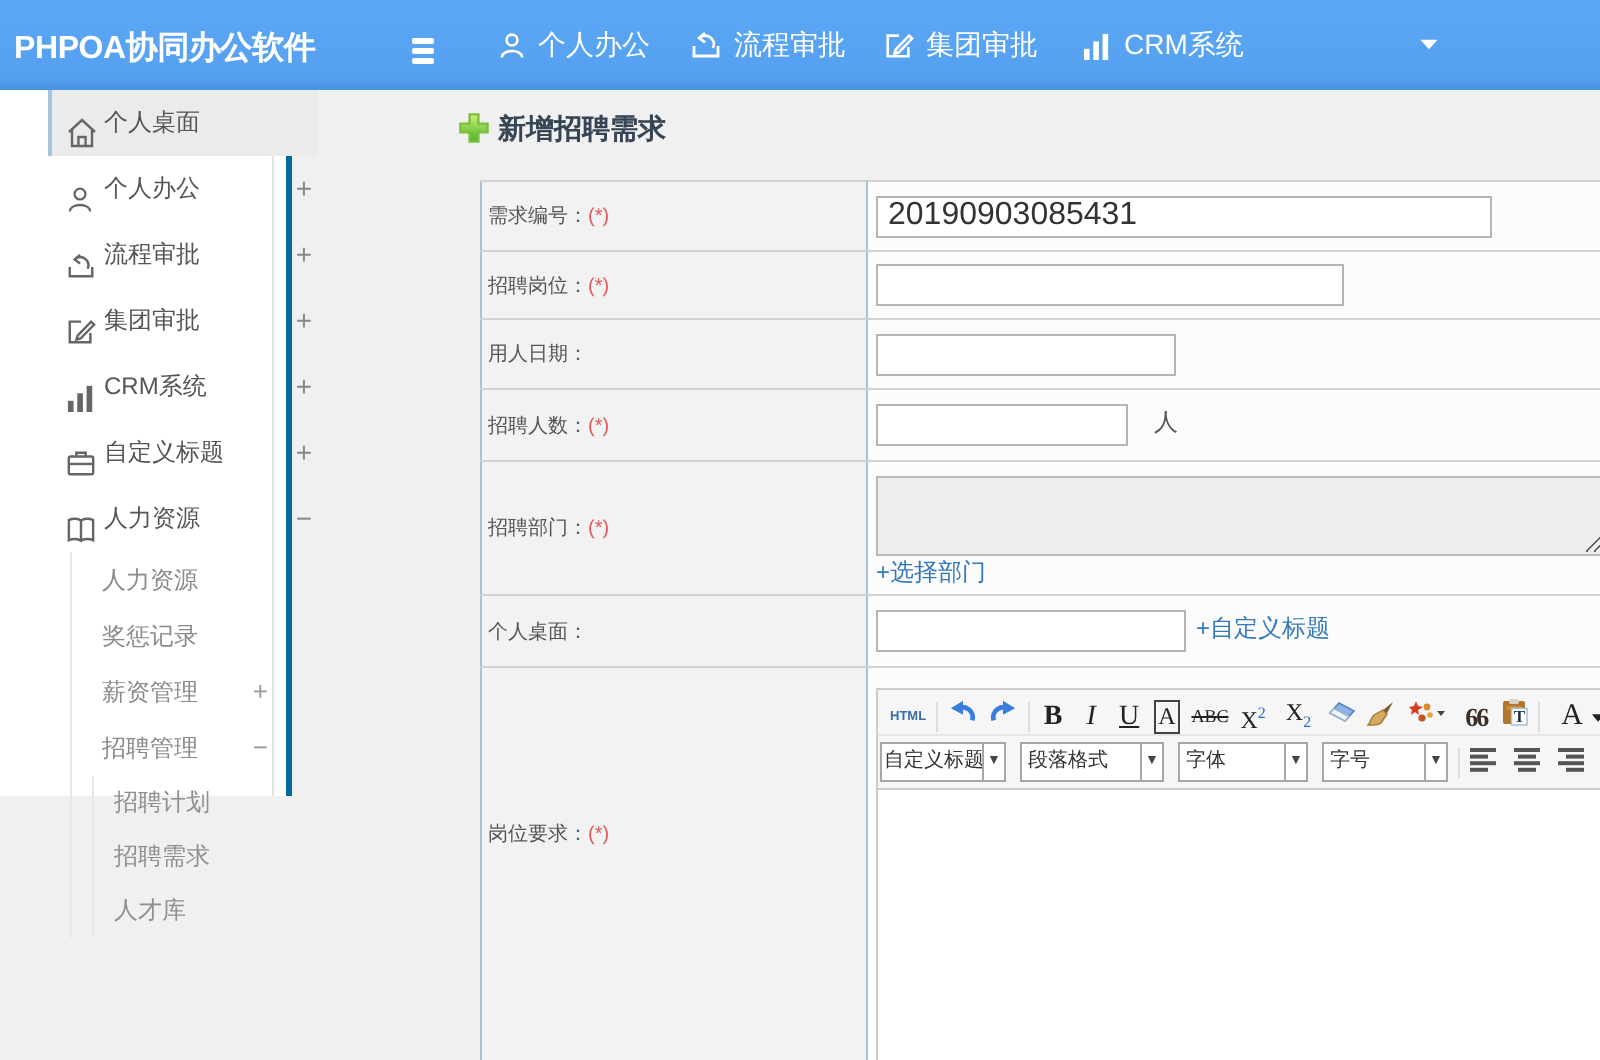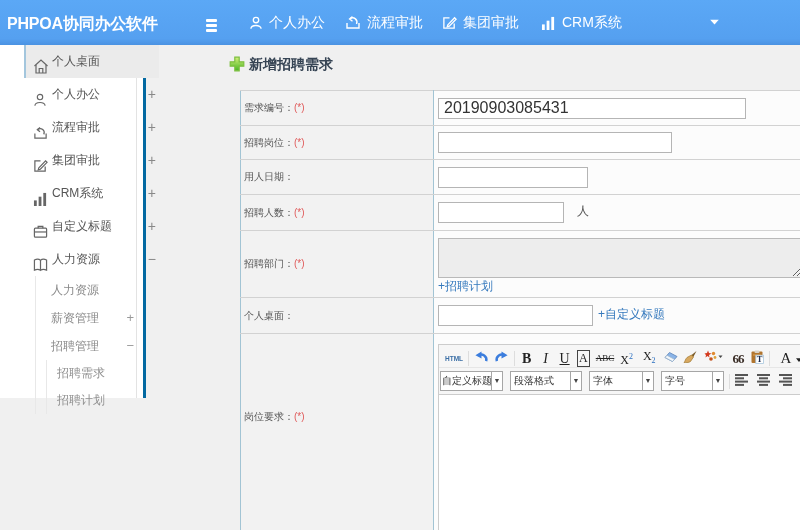--- a/index.html
+++ b/index.html
@@ -147,33 +147,39 @@
           <path d="M8 2.5 C6.5 1.2 3.5 1.2 1.5 2.2 V13 C3.5 12 6.5 12 8 13.3 C9.5 12 12.5 12 14.5 13 V2.2 C12.5 1.2 9.5 1.2 8 2.5 V13.3"></path>
         </svg></span>
       <span class="mt">人力资源</span>
       <span class="pm">−</span>
     </div>
   <div id="sub1">
     <div class="m2">
         <span class="mt">人力资源</span>
       </div>
     <div class="m2">
+        <span class="mt">奖惩记录</span>
+      </div>
+    <div class="m2">
         <span class="mt">薪资管理</span>
         <span class="pm">+</span>
       </div>
     <div class="m2">
         <span class="mt">招聘管理</span>
         <span class="pm">−</span>
       </div>
     <div id="sub2" style="margin-left:10px">
       <div class="m3">
+          <span class="mt">招聘计划</span>
+        </div>
+      <div class="m3">
           <span class="mt">招聘需求</span>
         </div>
       <div class="m3">
-          <span class="mt">招聘计划</span>
+          <span class="mt">人才库</span>
         </div>
     </div>
   </div>
 </div>
 
 <div id="content">
   <div id="title"><svg width="16" height="16" viewBox="0 0 16 16">
         <defs>
           <linearGradient id="gp" x1="0" y1="0" x2="0" y2="1">
             <stop offset="0" stop-color="#d4ef7a"></stop>
@@ -195,21 +201,21 @@
     <tr style="height:35px">
           <td class="lab">用人日期：</td>
           <td class="val"><input class="inp" style="width: 150px;"></td>
         </tr>
     <tr style="height:36px">
           <td class="lab">招聘人数：<span class="req">(*)</span></td>
           <td class="val"><input class="inp" style="width: 126px;"><span style="margin-left:13px; color:#555; font-size:12px">人</span></td>
         </tr>
     <tr style="height:67px">
           <td class="lab">招聘部门：<span class="req">(*)</span></td>
-          <td class="val"><textarea id="dept" style=""></textarea><a class="lnk" href="#">+招聘计划</a></td>
+          <td class="val"><textarea id="dept" style=""></textarea><a class="lnk" href="#">+选择部门</a></td>
         </tr>
     <tr style="height:36px">
           <td class="lab">个人桌面：</td>
           <td class="val"><input class="inp" style="width: 155px;"><a class="lnk" href="#" style="margin-left:5px">+自定义标题</a></td>
         </tr>
     <tr style="height:330px">
           <td class="lab" style="vertical-align:top">
             <div style="margin-top:76px">岗位要求：<span class="req">(*)</span></div>
           </td>
       <td class="val" style="vertical-align:top; position:relative; height:330px">

